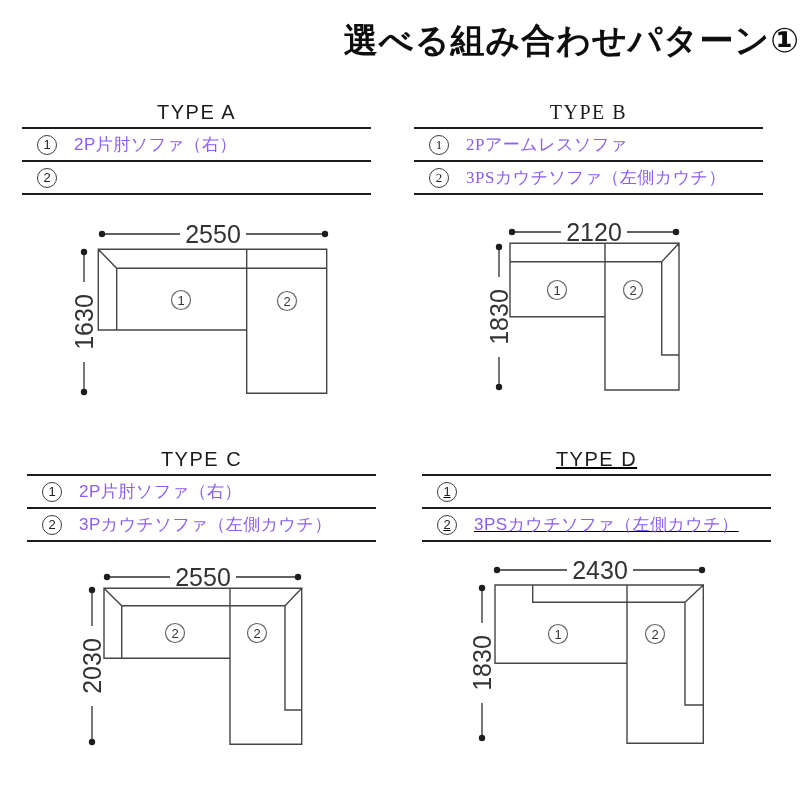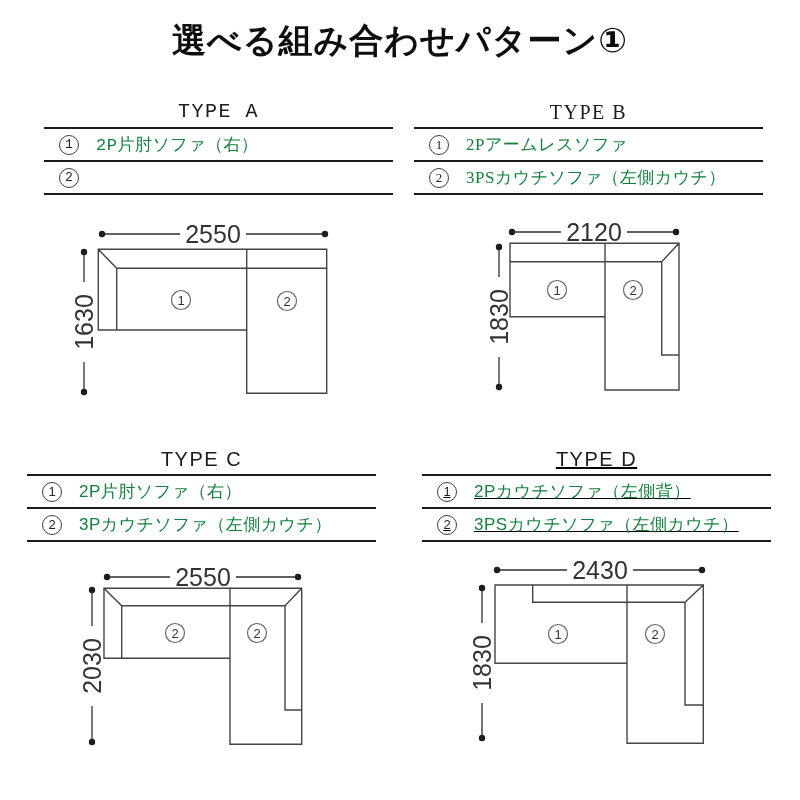--- a/index.html
+++ b/index.html
@@ -1,38 +1,38 @@
 <!DOCTYPE html>
 <html><head>
 <meta charset="utf-8">
 <style>
   html,body{margin:0;padding:0;background:#fff;}
   #canvas{
     position:relative;width:800px;height:800px;margin:0 auto;background:#ffffff;
     font-family:"Liberation Sans","DejaVu Sans",sans-serif;overflow:hidden;
   }
   .page-title{
-    position:absolute;left:0;top:18px;width:800px;text-align:center;
+    position:absolute;left:0;top:18px;width:800px;text-align:right;
     font-size:34px;font-weight:bold;color:#0e0e0e;letter-spacing:1px;white-space:nowrap;
   }
   .spec{position:absolute;width:349px;border-bottom:2px solid #1c1c1c;box-sizing:border-box;}
   .type-title{
     height:27px;line-height:24px;text-align:center;font-size:20px;color:#1b1b1b;
     letter-spacing:1.5px;white-space:nowrap;
   }
   .spec-row{
     display:flex;align-items:center;height:33px;border-top:2px solid #1c1c1c;
     box-sizing:border-box;padding-left:15px;gap:17px;white-space:nowrap;
   }
   .circ{
     width:20px;height:20px;box-sizing:border-box;border:1.5px solid #3d3d3d;border-radius:50%;
     display:flex;align-items:center;justify-content:center;
     font-size:13px;color:#222;flex:0 0 auto;line-height:1;
   }
-  .spec-label{font-size:17px;color:#15803d;letter-spacing:.5px;}
+  .spec-label{font-size:17px;color:#8b5cf6;letter-spacing:.5px;}
   svg.diagram{position:absolute;}
   .dim line{stroke:#2e2e2e;stroke-width:1.3;}
   .dim circle{fill:#1d1d1d;stroke:none;}
   .dim text{
     font-family:"Liberation Sans","DejaVu Sans",sans-serif;font-size:25px;fill:#333;
     text-anchor:middle;dominant-baseline:central;
   }
   .sofa path{fill:none;stroke:#454545;stroke-width:1.4;stroke-linejoin:miter;stroke-linecap:square;}
   .plabel circle{fill:#fff;stroke:#666;stroke-width:1.2;}
   .plabel text{
@@ -40,21 +40,21 @@
     text-anchor:middle;dominant-baseline:central;
   }
 </style>
 </head>
 <body>
 
 <div id="canvas">
 
   <div class="page-title">選べる組み合わせパターン①</div>
 
-  <div class="spec" style="left:44px;top:100px;font-family:Liberation Mono, monospace;">
+  <div class="spec" style="left:22px;top:100px;">
     <div class="type-title">TYPE A</div>
     <div class="spec-row">
       <span class="circ">1</span>
       <span class="spec-label">2P片肘ソファ（右）</span>
     </div>
     <div class="spec-row">
       <span class="circ">2</span>
     </div>
   </div>
 
@@ -173,21 +173,20 @@
     <g class="plabel">
       <circle cx="257" cy="633" r="9.5"></circle>
       <text x="257" y="633">2</text>
     </g>
   </svg>
 
   <div class="spec" style="left:422px;top:447px;text-decoration:underline;">
     <div class="type-title">TYPE D</div>
     <div class="spec-row">
       <span class="circ">1</span>
-      <span class="spec-label">2Pカウチソファ（左側背）</span>
     </div>
     <div class="spec-row">
       <span class="circ">2</span>
       <span class="spec-label">3PSカウチソファ（左側カウチ）</span>
     </div>
   </div>
 
   <svg class="diagram" style="left:420px;top:545px;" width="340" height="245" viewBox="420 545 340 245">
     <g class="dim">
       <line x1="497" y1="570" x2="702" y2="570"></line>

